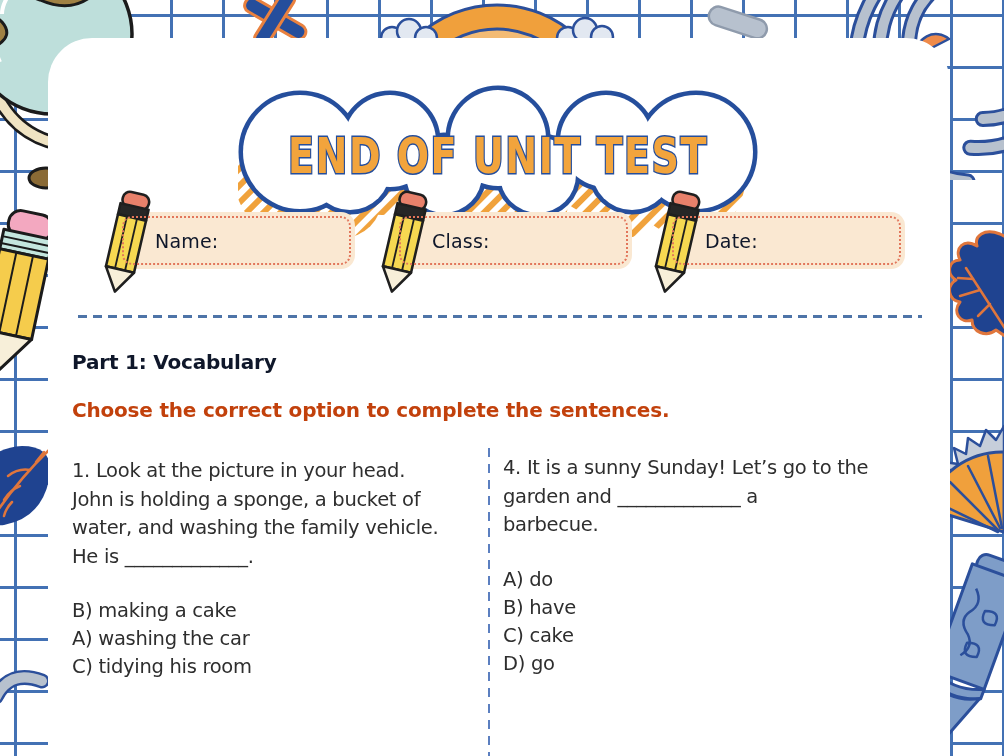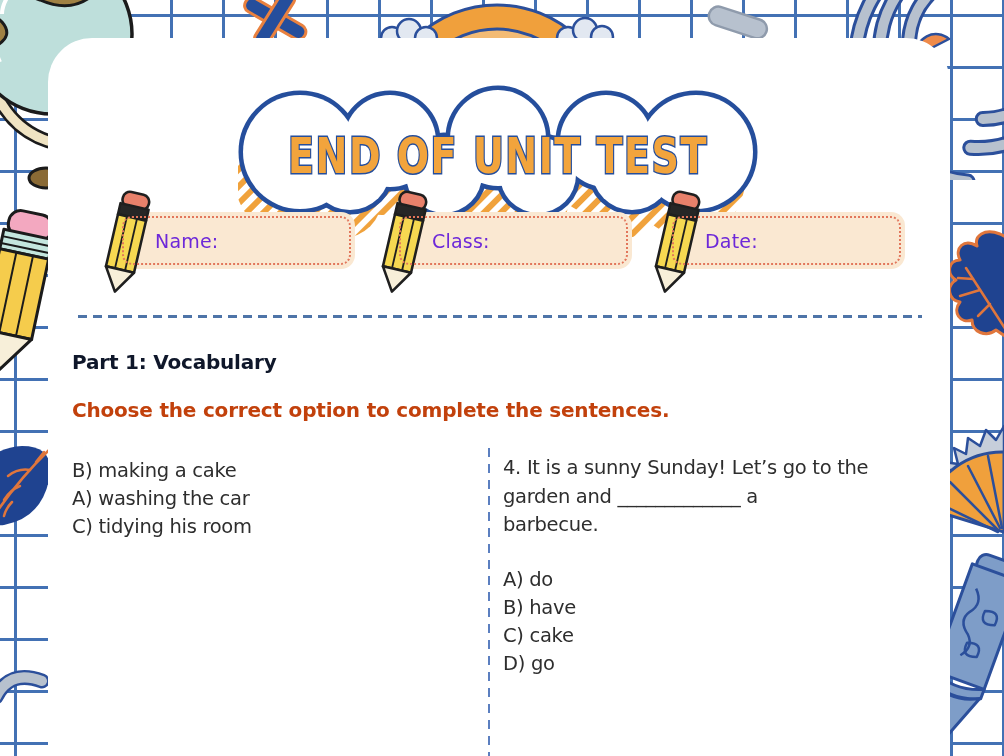--- a/index.html
+++ b/index.html
@@ -21,21 +21,21 @@
   .cloud-wrap{position:absolute;left:190px;top:40px;width:520px;height:172px;}
   .fields-row{position:absolute;left:0;top:174px;width:100%;height:110px;}
   .field{
     position:absolute;top:0;width:237px;height:57px;background:#FAE8D2;border-radius:14px;
   }
   .field::after{
     content:"";position:absolute;inset:4px;border:2px dotted #E2765B;border-radius:10px;pointer-events:none;
   }
   .field .flabel{
     position:absolute;left:37px;top:0;height:57px;display:flex;align-items:center;
-    color:#6d28d9;font-size:19px;font-weight:500;letter-spacing:.2px;
+    color:#0f172a;font-size:19px;font-weight:500;letter-spacing:.2px;
   }
   .field .pencil{position:absolute;left:-18px;top:-22px;width:52px;height:108px;}
   .f-name{left:70px;} .f-class{left:347px;} .f-date{left:620px;}
   .rule{
     position:absolute;left:30px;top:277px;width:844px;height:3px;
     background:repeating-linear-gradient(90deg,#4E74A8 0 9px,transparent 9px 15px);
   }
   .heading{
     position:absolute;left:24px;top:312px;margin:0;
     color:#0f172a;font-size:20px;font-weight:700;letter-spacing:-0.2px;
@@ -259,20 +259,24 @@
       </div>
 
     </div>
 
     <div class="rule"></div>
 
     <h2 class="heading">Part 1: Vocabulary</h2>
     <h3 class="instruction">Choose the correct option to complete the sentences.</h3>
 
     <div class="question q1">
+      <p class="qtext">1. Look at the picture in your head.
+John is holding a sponge, a bucket of
+water, and washing the family vehicle.
+He is _____________.</p>
       <div class="options">
         <div>B) making a cake</div>
         <div>A) washing the car</div>
         <div>C) tidying his room</div>
       </div>
     </div>
 
     <div class="vdivider"></div>
 
     <div class="question q4">

